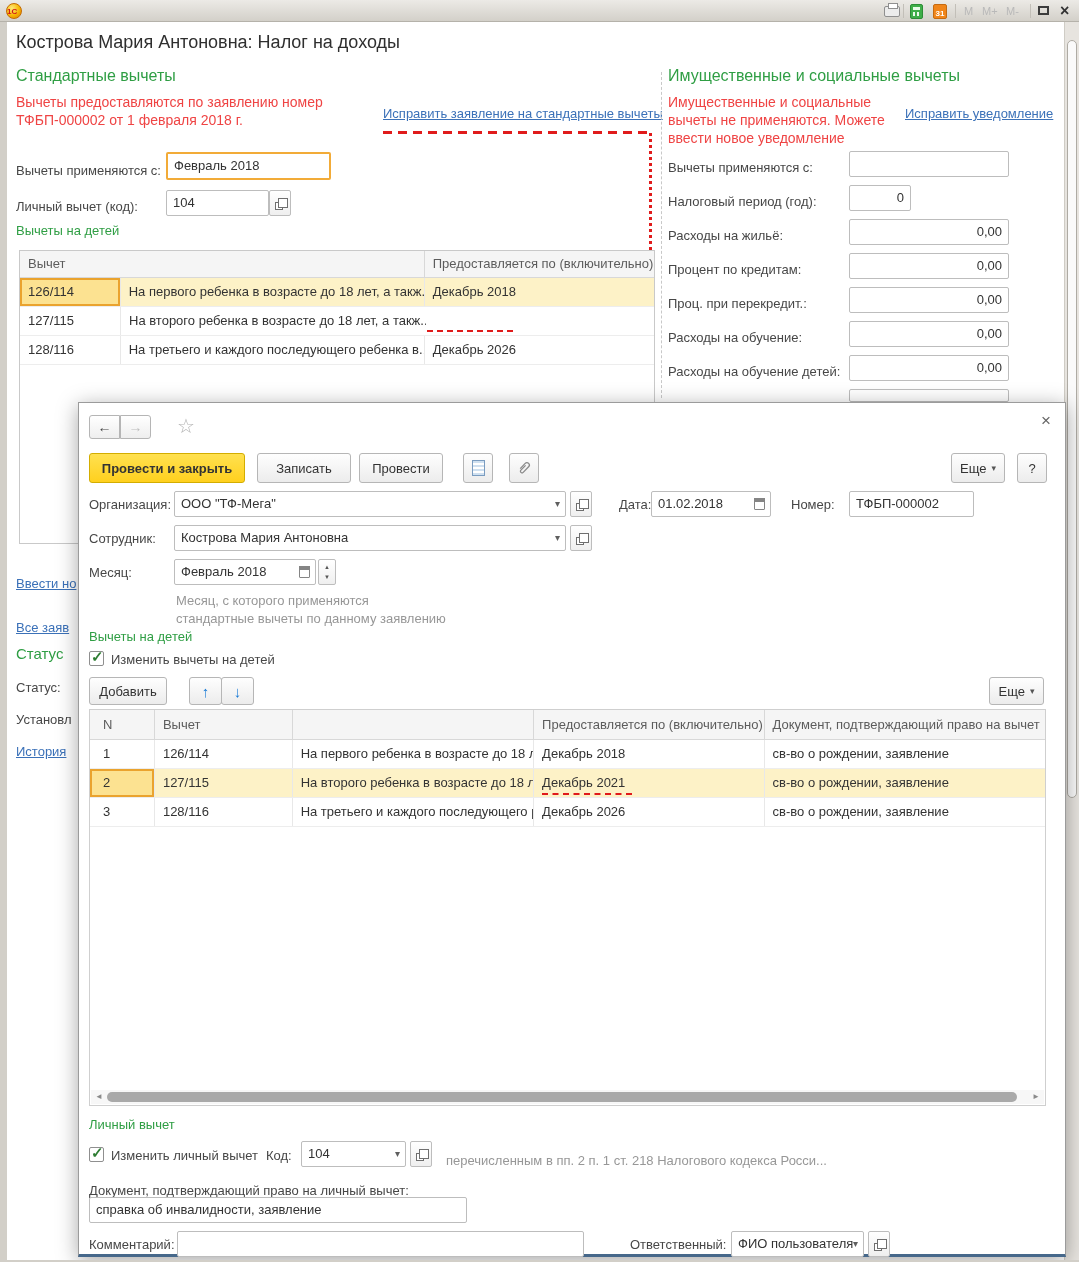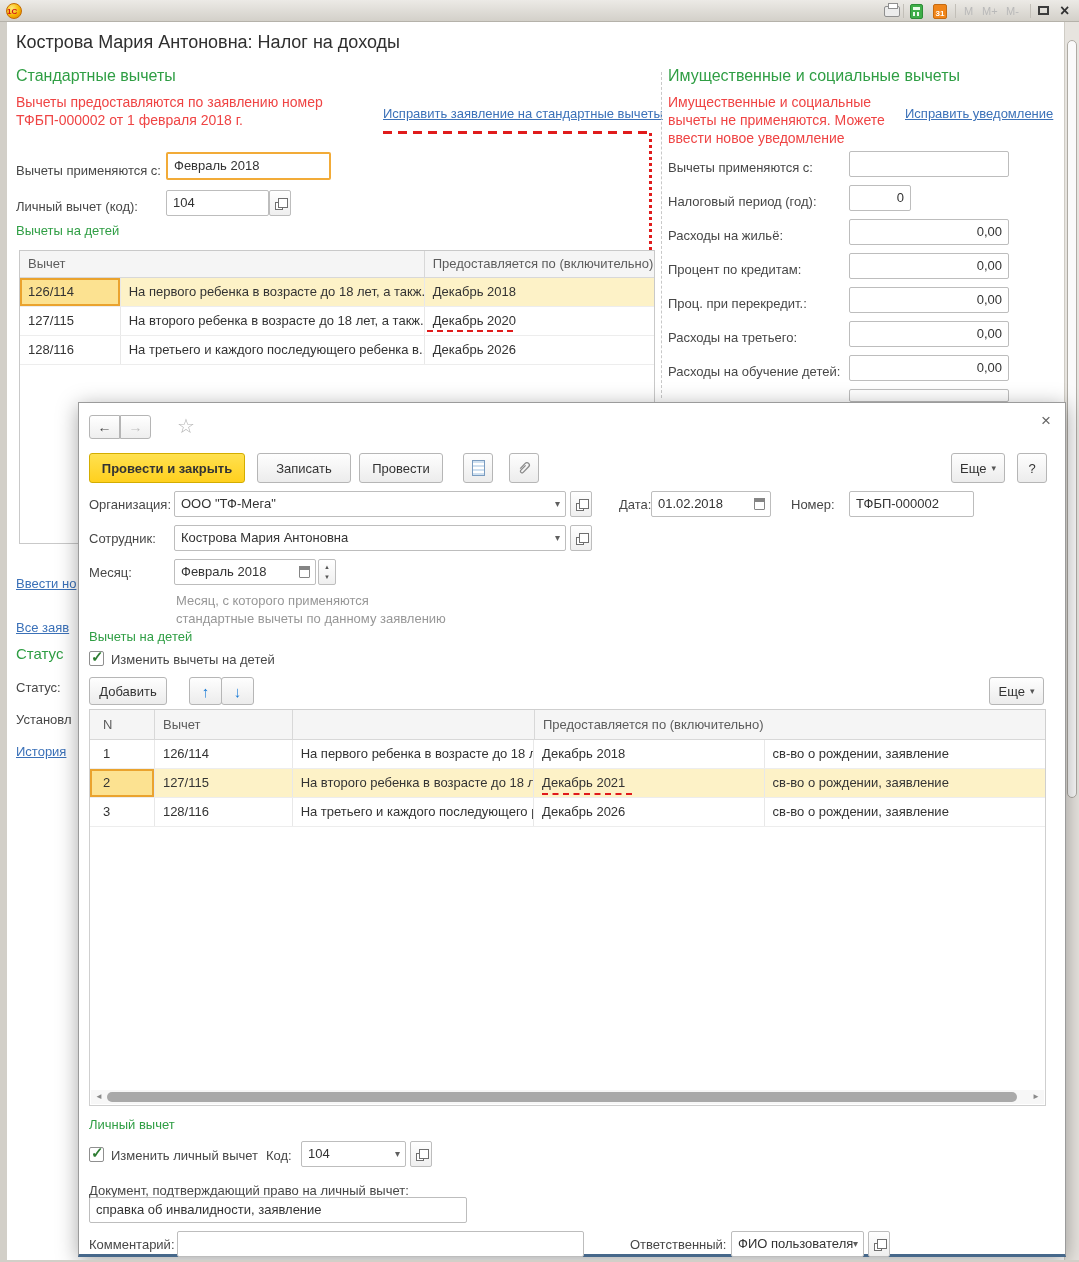--- a/index.html
+++ b/index.html
@@ -128,21 +128,20 @@
     <div class="c" style="width:230px">Предоставляется по (включительно)</div>
   </div>
   <div class="trow sel">
     <div class="c cur" style="width:101px">126/114</div>
     <div class="c" style="width:305px">На первого ребенка в возрасте до 18 лет, а такж...</div>
     <div class="c" style="width:230px">Декабрь 2018</div>
   </div>
   <div class="trow">
     <div class="c" style="width:101px">127/115</div>
     <div class="c" style="width:305px">На второго ребенка в возрасте до 18 лет, а такж...</div>
-    <div class="c" style="width:230px">Декабрь 2020</div>
   </div>
   <div class="trow">
     <div class="c" style="width:101px">128/116</div>
     <div class="c" style="width:305px">На третьего и каждого последующего ребенка в...</div>
     <div class="c" style="width:230px">Декабрь 2026</div>
   </div>
 </div>
 <div class="redline" style="left:427px;top:330px;width:86px"></div>
 
 <div class="glink" style="left:16px;top:576px">Ввести но</div>
@@ -168,21 +167,21 @@
 
 <div class="lbl" style="left:668px;top:228px">Расходы на жильё:</div>
 <div class="inp num" style="left:849px;top:219px;width:160px">0,00</div>
 
 <div class="lbl" style="left:668px;top:262px">Процент по кредитам:</div>
 <div class="inp num" style="left:849px;top:253px;width:160px">0,00</div>
 
 <div class="lbl" style="left:668px;top:296px">Проц. при перекредит.:</div>
 <div class="inp num" style="left:849px;top:287px;width:160px">0,00</div>
 
-<div class="lbl" style="left:668px;top:330px">Расходы на третьего:</div>
+<div class="lbl" style="left:668px;top:330px">Расходы на обучение:</div>
 <div class="inp num" style="left:849px;top:321px;width:160px">0,00</div>
 
 <div class="lbl" style="left:668px;top:364px">Расходы на обучение детей:</div>
 <div class="inp num" style="left:849px;top:355px;width:160px">0,00</div>
 
 <div class="inp" style="left:849px;top:389px;width:160px;height:13px"></div>
 
 <div class="dlg">
 
   <div class="navb" style="left:10px;top:12px;border-radius:3px 0 0 3px;color:#444">←</div>
@@ -249,20 +248,21 @@
       <span>Еще</span>
       <span class="dd">▾</span>
     </div>
 
   <div class="dtable">
     <div class="thead">
       <div class="c" style="width:65px;padding-left:13px">N</div>
       <div class="c" style="width:138px">Вычет</div>
       <div class="c" style="width:242px"></div>
       <div class="c" style="width:231px">Предоставляется по (включительно)</div>
+      <div class="c" style="width:281px">Документ, подтверждающий право на вычет</div>
     </div>
     <div class="trow">
       <div class="c" style="width:65px;padding-left:13px">1</div>
       <div class="c" style="width:138px">126/114</div>
       <div class="c" style="width:242px">На первого ребенка в возрасте до 18 лет, а т...</div>
       <div class="c" style="width:231px">Декабрь 2018</div>
       <div class="c" style="width:281px">св-во о рождении, заявление</div>
     </div>
     <div class="trow sel">
       <div class="c cur" style="width:65px;padding-left:13px">2</div>
@@ -289,20 +289,21 @@
   <div class="ghdr" style="left:10px;top:714px">Личный вычет</div>
   <div class="cb" style="left:10px;top:744px">
       <span>✓</span>
     </div>
   <div class="lbl" style="left:32px;top:745px">Изменить личный вычет</div>
   <div class="lbl" style="left:187px;top:745px">Код:</div>
   <div class="inp" style="left:222px;top:738px;width:105px;padding-right:20px"><span>104</span><span class="arr">▾</span></div>
   <div class="openbtn" style="left:331px;top:738px">
       <span class="sqico"></span>
     </div>
+  <div class="hint" style="left:367px;top:750px">перечисленным в пп. 2 п. 1 ст. 218 Налогового кодекса Росси...</div>
 
   <div class="lbl" style="left:10px;top:780px">Документ, подтверждающий право на личный вычет:</div>
   <div class="inp" style="left:10px;top:794px;width:378px">справка об инвалидности, заявление</div>
 
   <div class="lbl" style="left:10px;top:834px">Комментарий:</div>
   <div class="inp" style="left:98px;top:828px;width:407px"></div>
   <div class="lbl" style="left:551px;top:834px">Ответственный:</div>
   <div class="inp" style="left:652px;top:828px;width:133px;padding-right:20px"><span>ФИО пользователя</span><span class="arr">▾</span></div>
   <div class="openbtn" style="left:789px;top:828px">
       <span class="sqico"></span>

